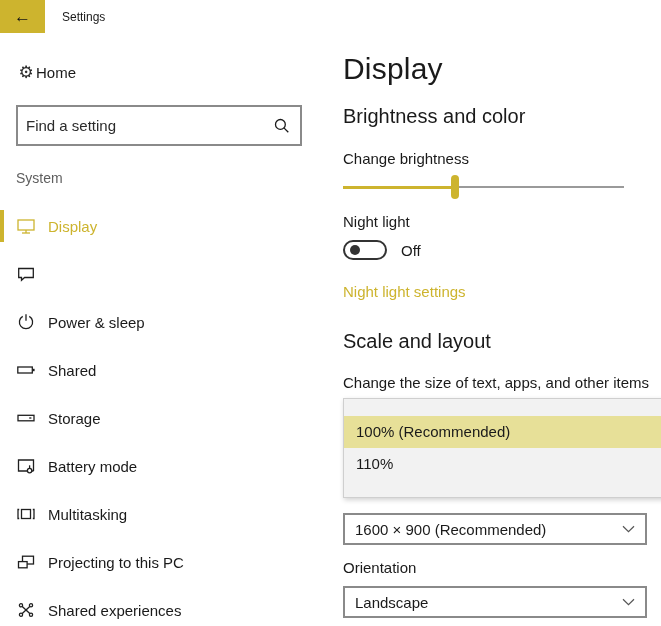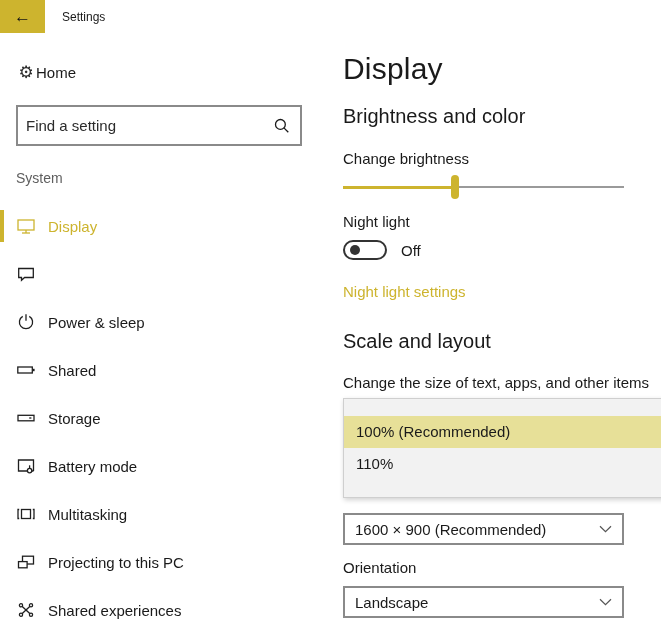--- a/index.html
+++ b/index.html
@@ -118,21 +118,21 @@
     height:32px;line-height:32px;padding-left:12px;
     font-size:15px;cursor:pointer;white-space:nowrap;
   }
   .opt.selected{background:var(--highlight-row);}
   .opt.hovered{
     background-color:var(--hover-row);
     background-image:radial-gradient(#bdbdbd 0.9px, transparent 0.9px);
     background-size:7px 7px;
   }
   .combo{
-    position:absolute;left:0;width:281px;height:32px;
+    position:absolute;left:0;width:304px;height:32px;
     border:2px solid var(--border-gray);background:#fff;
     display:flex;align-items:center;padding-left:10px;
     font-size:15px;cursor:pointer;white-space:nowrap;
   }
   .combo .chev{margin-left:auto;margin-right:10px;display:flex;}
   #resolution-combo{top:513px;}
   #orientation-label{position:absolute;left:0;top:559px;}
   #orientation-combo{top:586px;}
 </style>
 </head>

